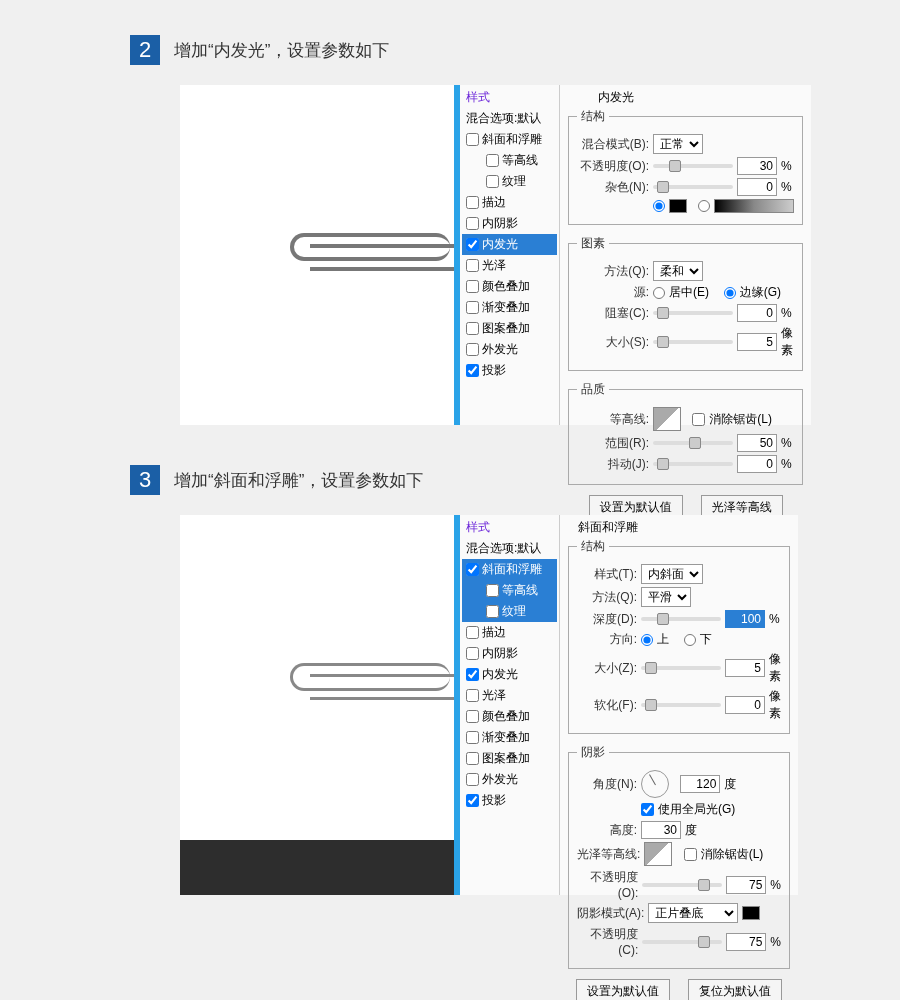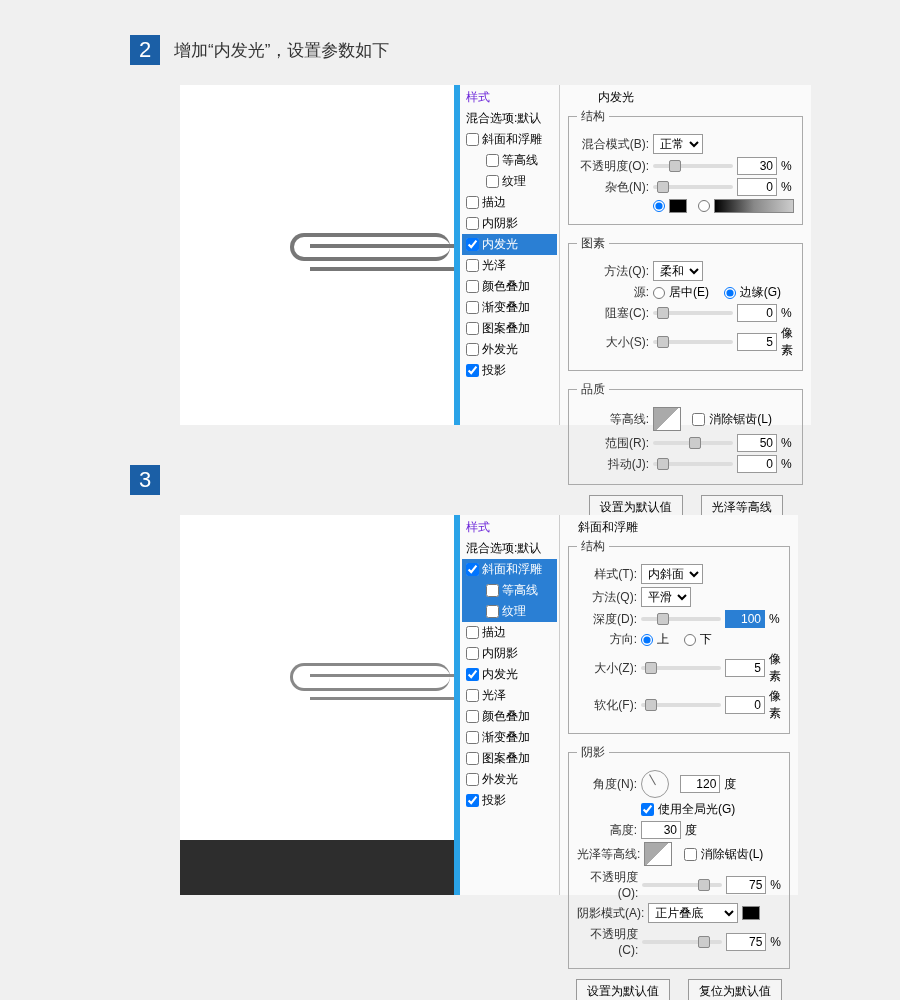--- a/index.html
+++ b/index.html
@@ -179,20 +179,21 @@
           <button class="btn">设置为默认值</button>
           <button class="btn">光泽等高线</button>
         </div>
     </div>
   </div>
 </div>
 
 <div class="section">
   <div class="heading">
     <div class="num">3</div>
+    <div class="heading-text">增加“斜面和浮雕”，设置参数如下</div>
   </div>
   <div class="shot" style="height:380px">
     <div class="canvas">
       <div class="clip bevel">
         <div class="ring"></div>
           <div class="l1"></div>
           <div class="l2"></div>
       </div>
       <div class="bottom-dark"></div>
     </div>

